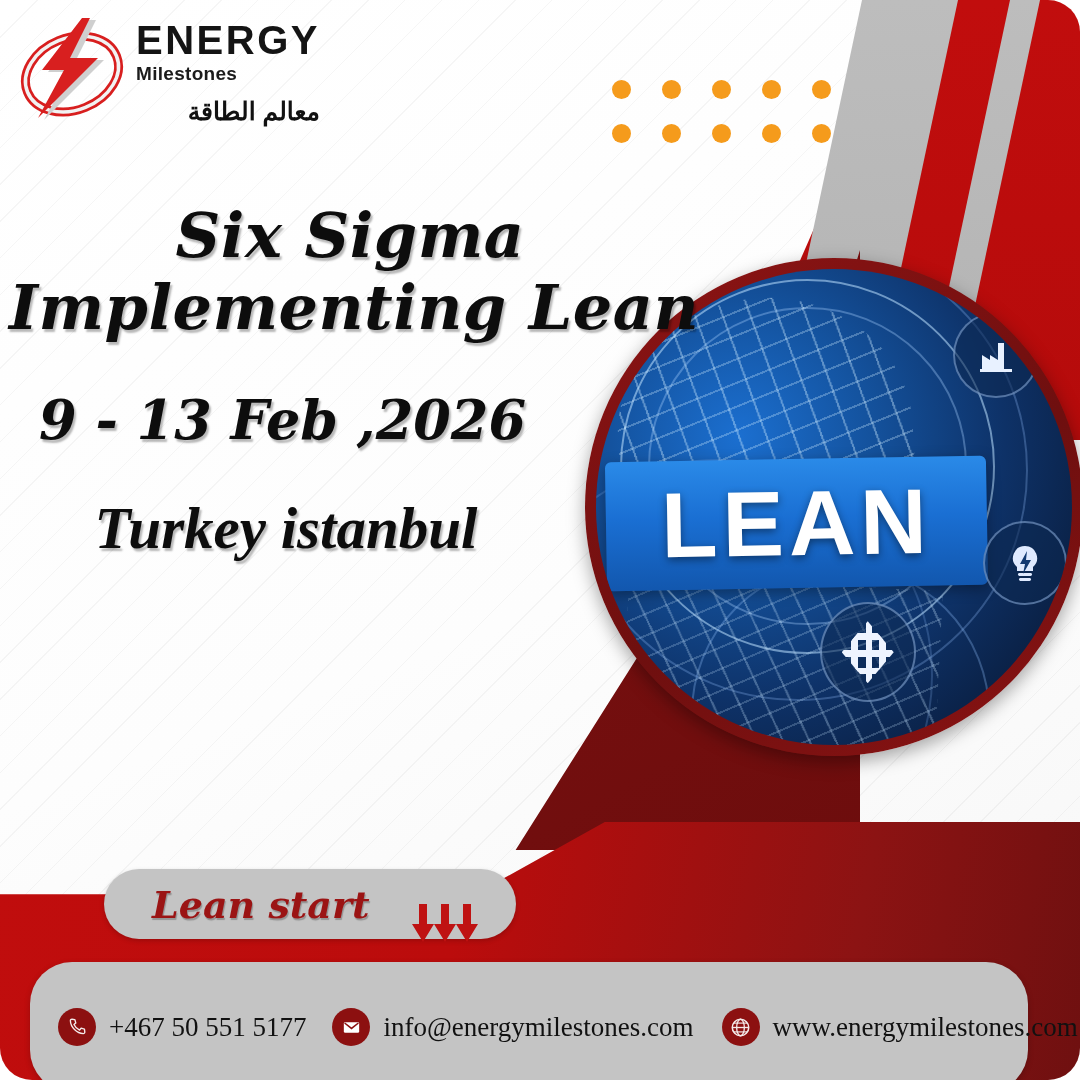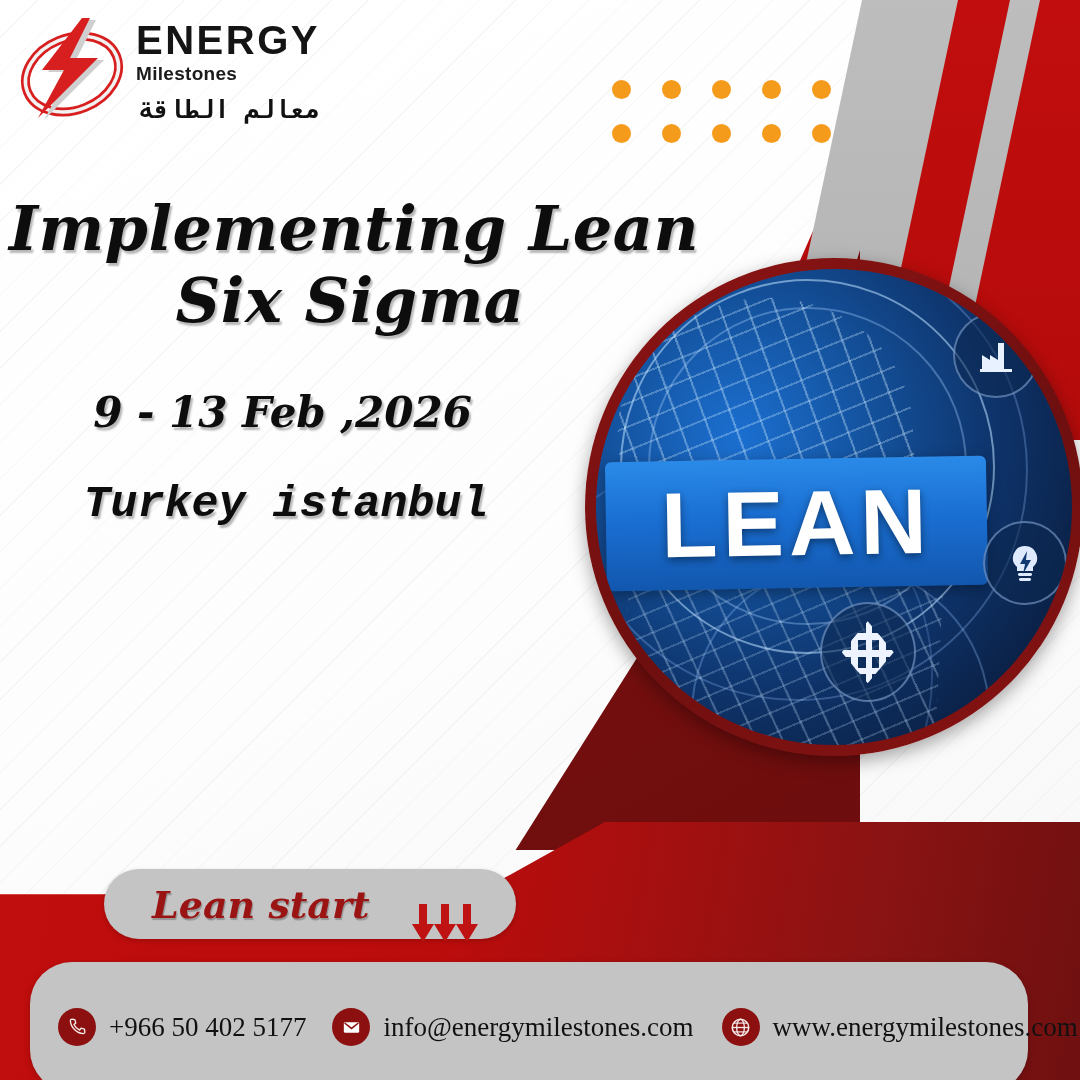--- a/index.html
+++ b/index.html
@@ -8,20 +8,21 @@
     font-family:"Liberation Serif", serif;
     background:#ffffff;
   }
   #poster{
     position:relative;width:1080px;height:1080px;overflow:hidden;
     background:
       repeating-linear-gradient(135deg,
         rgba(0,0,0,0.035) 0px, rgba(0,0,0,0.035) 1px,
         rgba(0,0,0,0.0) 1px, rgba(0,0,0,0.0) 26px),
       linear-gradient(160deg,#ffffff 0%,#fdfdfd 55%,#f6f6f6 100%);
+    border-radius: 32px;
   }
 
   
   .tr-red{
     position:absolute;top:0;right:0;width:460px;height:440px;
     background:linear-gradient(180deg,#c10d0d 0%,#b50b0b 100%);
     clip-path:polygon(100% 0, 100% 100%, 22% 100%, 64% 0);
     z-index:2;
   }
   .tr-stripe-wide{
@@ -52,45 +53,45 @@
   .logo-energy{
     font-family:"Liberation Sans", sans-serif;
     font-weight:bold;font-size:40px;letter-spacing:2.5px;color:#141414;
   }
   .logo-miles{
     font-family:"Liberation Sans", sans-serif;
     font-weight:bold;font-size:19px;letter-spacing:0.3px;color:#1b1b1b;
     margin-top:4px;
   }
   .logo-ar{
-    font-family:Liberation Mono, monospace;
+    font-family:Liberation Sans, sans-serif;
     font-weight:bold;font-size:25px;color:#111;direction:rtl;margin-top:16px;
   }
 
   
   .headline{
     position:absolute;left:0;top:196px;width:700px;z-index:7;
     text-align:center;
   }
   .h-line{
     font-family:"DejaVu Serif", serif;
     font-weight:bold;font-style:italic;color:#0d0d0d;
     text-shadow:2px 3px 2px rgba(0,0,0,0.28);
     letter-spacing:0.5px;
   }
   .h1{font-size:62px;line-height:1.05;margin-left:8px;}
   .h2{font-size:62px;line-height:1.28;}
   .hdate{
     font-family:"DejaVu Serif", serif;font-weight:bold;font-style:italic;
-    color:#0d0d0d;font-size:42px;text-shadow:2px 3px 2px rgba(0,0,0,0.28);
+    color:#0d0d0d;font-size:54px;text-shadow:2px 3px 2px rgba(0,0,0,0.28);
     margin-top:48px;margin-right:135px;
   }
   .hloc{
-    font-family:Liberation Mono, monospace;font-weight:bold;font-style:italic;
-    color:#0d0d0d;font-size:45px;text-shadow:2px 3px 2px rgba(0,0,0,0.28);
+    font-family:Liberation Serif, serif;font-weight:bold;font-style:italic;
+    color:#0d0d0d;font-size:59px;text-shadow:2px 3px 2px rgba(0,0,0,0.28);
     margin-top:42px;margin-right:128px;
   }
 
   
   .wedge{
     position:absolute;left:440px;top:250px;width:420px;height:600px;
     background:linear-gradient(150deg,#7e1111 0%,#6d0d0d 100%);
     clip-path:polygon(100% 0, 100% 100%, 18% 100%, 92% 18%);
     z-index:5;
   }
@@ -244,22 +245,22 @@
       </svg>
     </div>
     <div class="logo-text">
       <div class="logo-energy">ENERGY</div>
       <div class="logo-miles">Milestones</div>
       <div class="logo-ar">معالم الطاقة</div>
     </div>
   </div>
 
   <div class="headline">
+    <div class="h-line h2">Six Sigma</div>
     <div class="h-line h1">Implementing Lean</div>
-    <div class="h-line h2">Six Sigma</div>
     <div class="hdate">9 - 13 Feb ,2026</div>
     <div class="hloc">Turkey istanbul</div>
   </div>
 
   <div class="wedge"></div>
 
   <div class="circle-wrap">
     <div class="circle-ring"></div>
     <div class="circle-img">
       <div class="hud">
@@ -322,21 +323,21 @@
   </div>
 
   <div class="contact">
 
     <span class="c-item">
       <span class="c-ico">
         <svg width="22" height="22" viewBox="0 0 24 24">
           <path d="M6.6 3.5 l3 0.4 1.1 3.6 -2 1.7 a12 12 0 0 0 6.1 6.1 l1.7 -2 3.6 1.1 0.4 3 a1.6 1.6 0 0 1 -1.7 1.8 C11.8 19 5 12.2 4.8 5.2 A1.6 1.6 0 0 1 6.6 3.5 z" fill="none" stroke="#f4eaea" stroke-width="1.5" stroke-linejoin="round"></path>
         </svg>
       </span>
-      <span class="c-text">+966 50 402 5177</span>
+      <span class="c-text">+467 50 551 5177</span>
     </span>
 
     <span class="c-item gap2">
       <span class="c-ico">
         <svg width="23" height="23" viewBox="0 0 24 24">
           <rect x="4" y="6.5" width="16" height="11" rx="1.4" fill="#ffffff"></rect>
           <path d="M4.8 7.3 L12 13 L19.2 7.3" fill="none" stroke="#8c1010" stroke-width="1.6"></path>
         </svg>
       </span>
       <span class="c-text">info@energymilestones.com</span>

